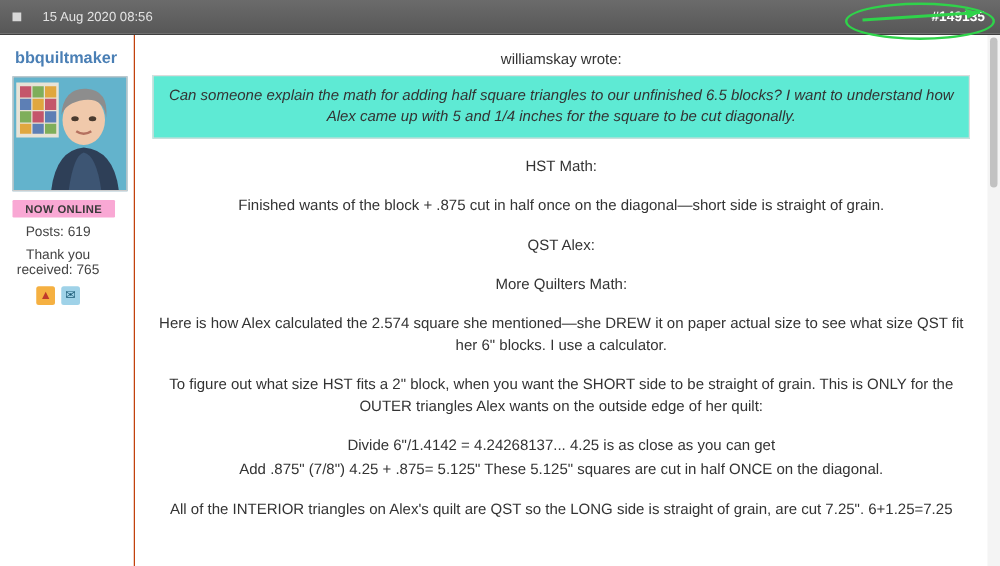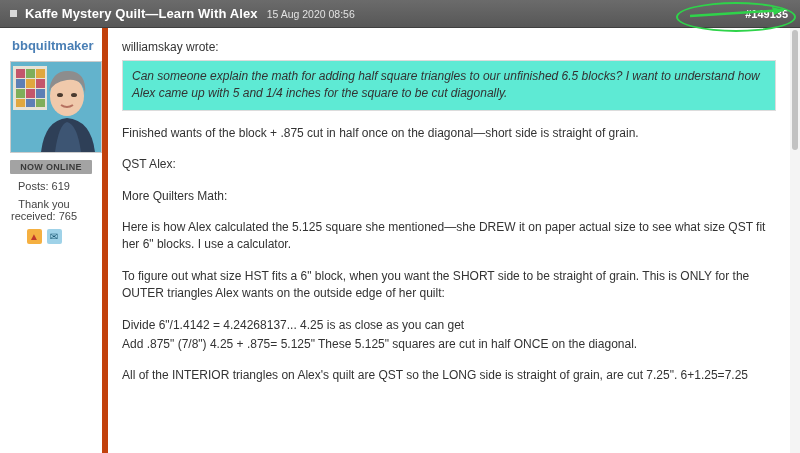--- a/index.html
+++ b/index.html
@@ -88,21 +88,21 @@
     box-sizing: border-box;
   }
 
   
   .author-col {
     width: 108px;
     flex: 0 0 108px;
     padding: 10px 24px 0 10px;
     box-sizing: border-box;
     text-align: center;
-    border-right: 6px solid #c2410c;
+    border-right: 1px solid #c2410c;
     height: 100%;
   }
   .author-name {
     color: #4a7fb5;
     font-size: 13px;
     font-weight: bold;
     margin-bottom: 8px;
     display: block;
     text-align: left;
     padding-left: 2px;
@@ -115,21 +115,21 @@
     margin: 0 auto;
     display: block;
     overflow: hidden;
     position: relative;
     background: #5fa9c4;
   }
   .avatar svg { display: block; }
   .online-badge {
     margin: 7px auto 0 auto;
     width: 82px;
-    background: #a3a3a3;
+    background: #f9a8d4;
     color: #3a3a3a;
     font-size: 9px;
     font-weight: bold;
     letter-spacing: 0.3px;
     padding: 2px 0;
     border-radius: 1px;
   }
   .stat-line {
     font-size: 11px;
     color: #444444;
@@ -154,20 +154,21 @@
   .badge-mail { background: #9fd2e8; color: #1b5a75; }
 
   
   .post-col {
     flex: 1 1 auto;
     padding: 12px 14px 0 14px;
     box-sizing: border-box;
     min-width: 0;
     height: 100%;
     overflow: hidden;
+    text-align: center;
   }
   .quote-attrib {
     font-size: 12px;
     color: #333333;
     margin-bottom: 6px;
   }
   .quote-box {
     background: #5eead4;
     border: 1px solid #dcdcdc;
     padding: 7px 9px;
@@ -201,21 +202,20 @@
     height: 120px;
     background: #c2c2c2;
     border-radius: 3px;
   }
 </style>
 </head>
 <body>
 
 <div class="topbar">
   <span class="topbar-sq"></span>
-  <span class="topbar-title">Kaffe Mystery Quilt—Learn With Alex</span>
   <span class="topbar-date">15 Aug 2020 08:56</span>
   <span class="topbar-postid">#149135</span>
 </div>
 
 <div class="annotation-ellipse"></div>
 <svg class="annotation-arrow" viewBox="0 0 110 16">
   <path d="M2 10 L96 4" stroke="#2fd34a" stroke-width="2.5" fill="none"></path>
   <path d="M96 4 L84 1 L86 9 Z" fill="#2fd34a"></path>
 </svg>
 
@@ -261,25 +261,26 @@
     <div class="badges">
       <span class="badge-icon badge-flame">▲</span>
       <span class="badge-icon badge-mail">✉</span>
     </div>
   </div>
 
   <div class="post-col">
     <div class="quote-attrib">williamskay wrote:</div>
     <div class="quote-box">Can someone explain the math for adding half square triangles to our unfinished 6.5 blocks? I want to understand how Alex came up with 5 and 1/4 inches for the square to be cut diagonally.</div>
 
+    <p class="para">HST Math:</p>
     <p class="para">Finished wants of the block + .875 cut in half once on the diagonal—short side is straight of grain.</p>
     <p class="para">QST Alex:</p>
     <p class="para">More Quilters Math:</p>
-    <p class="para">Here is how Alex calculated the 5.125 square she mentioned—she DREW it on paper actual size to see what size QST fit her 6" blocks. I use a calculator.</p>
-    <p class="para">To figure out what size HST fits a 6" block, when you want the SHORT side to be straight of grain. This is ONLY for the OUTER triangles Alex wants on the outside edge of her quilt:</p>
+    <p class="para">Here is how Alex calculated the 2.574 square she mentioned—she DREW it on paper actual size to see what size QST fit her 6" blocks. I use a calculator.</p>
+    <p class="para">To figure out what size HST fits a 2" block, when you want the SHORT side to be straight of grain. This is ONLY for the OUTER triangles Alex wants on the outside edge of her quilt:</p>
 
     <p class="para tight">Divide 6"/1.4142 = 4.24268137... 4.25 is as close as you can get</p>
     <p class="para">Add .875" (7/8") 4.25 + .875= 5.125" These 5.125" squares are cut in half ONCE on the diagonal.</p>
 
     <p class="para">All of the INTERIOR triangles on Alex's quilt are QST so the LONG side is straight of grain, are cut 7.25". 6+1.25=7.25</p>
 
   </div>
 
   <div class="scroll-col">
     <div class="scroll-thumb"></div>

